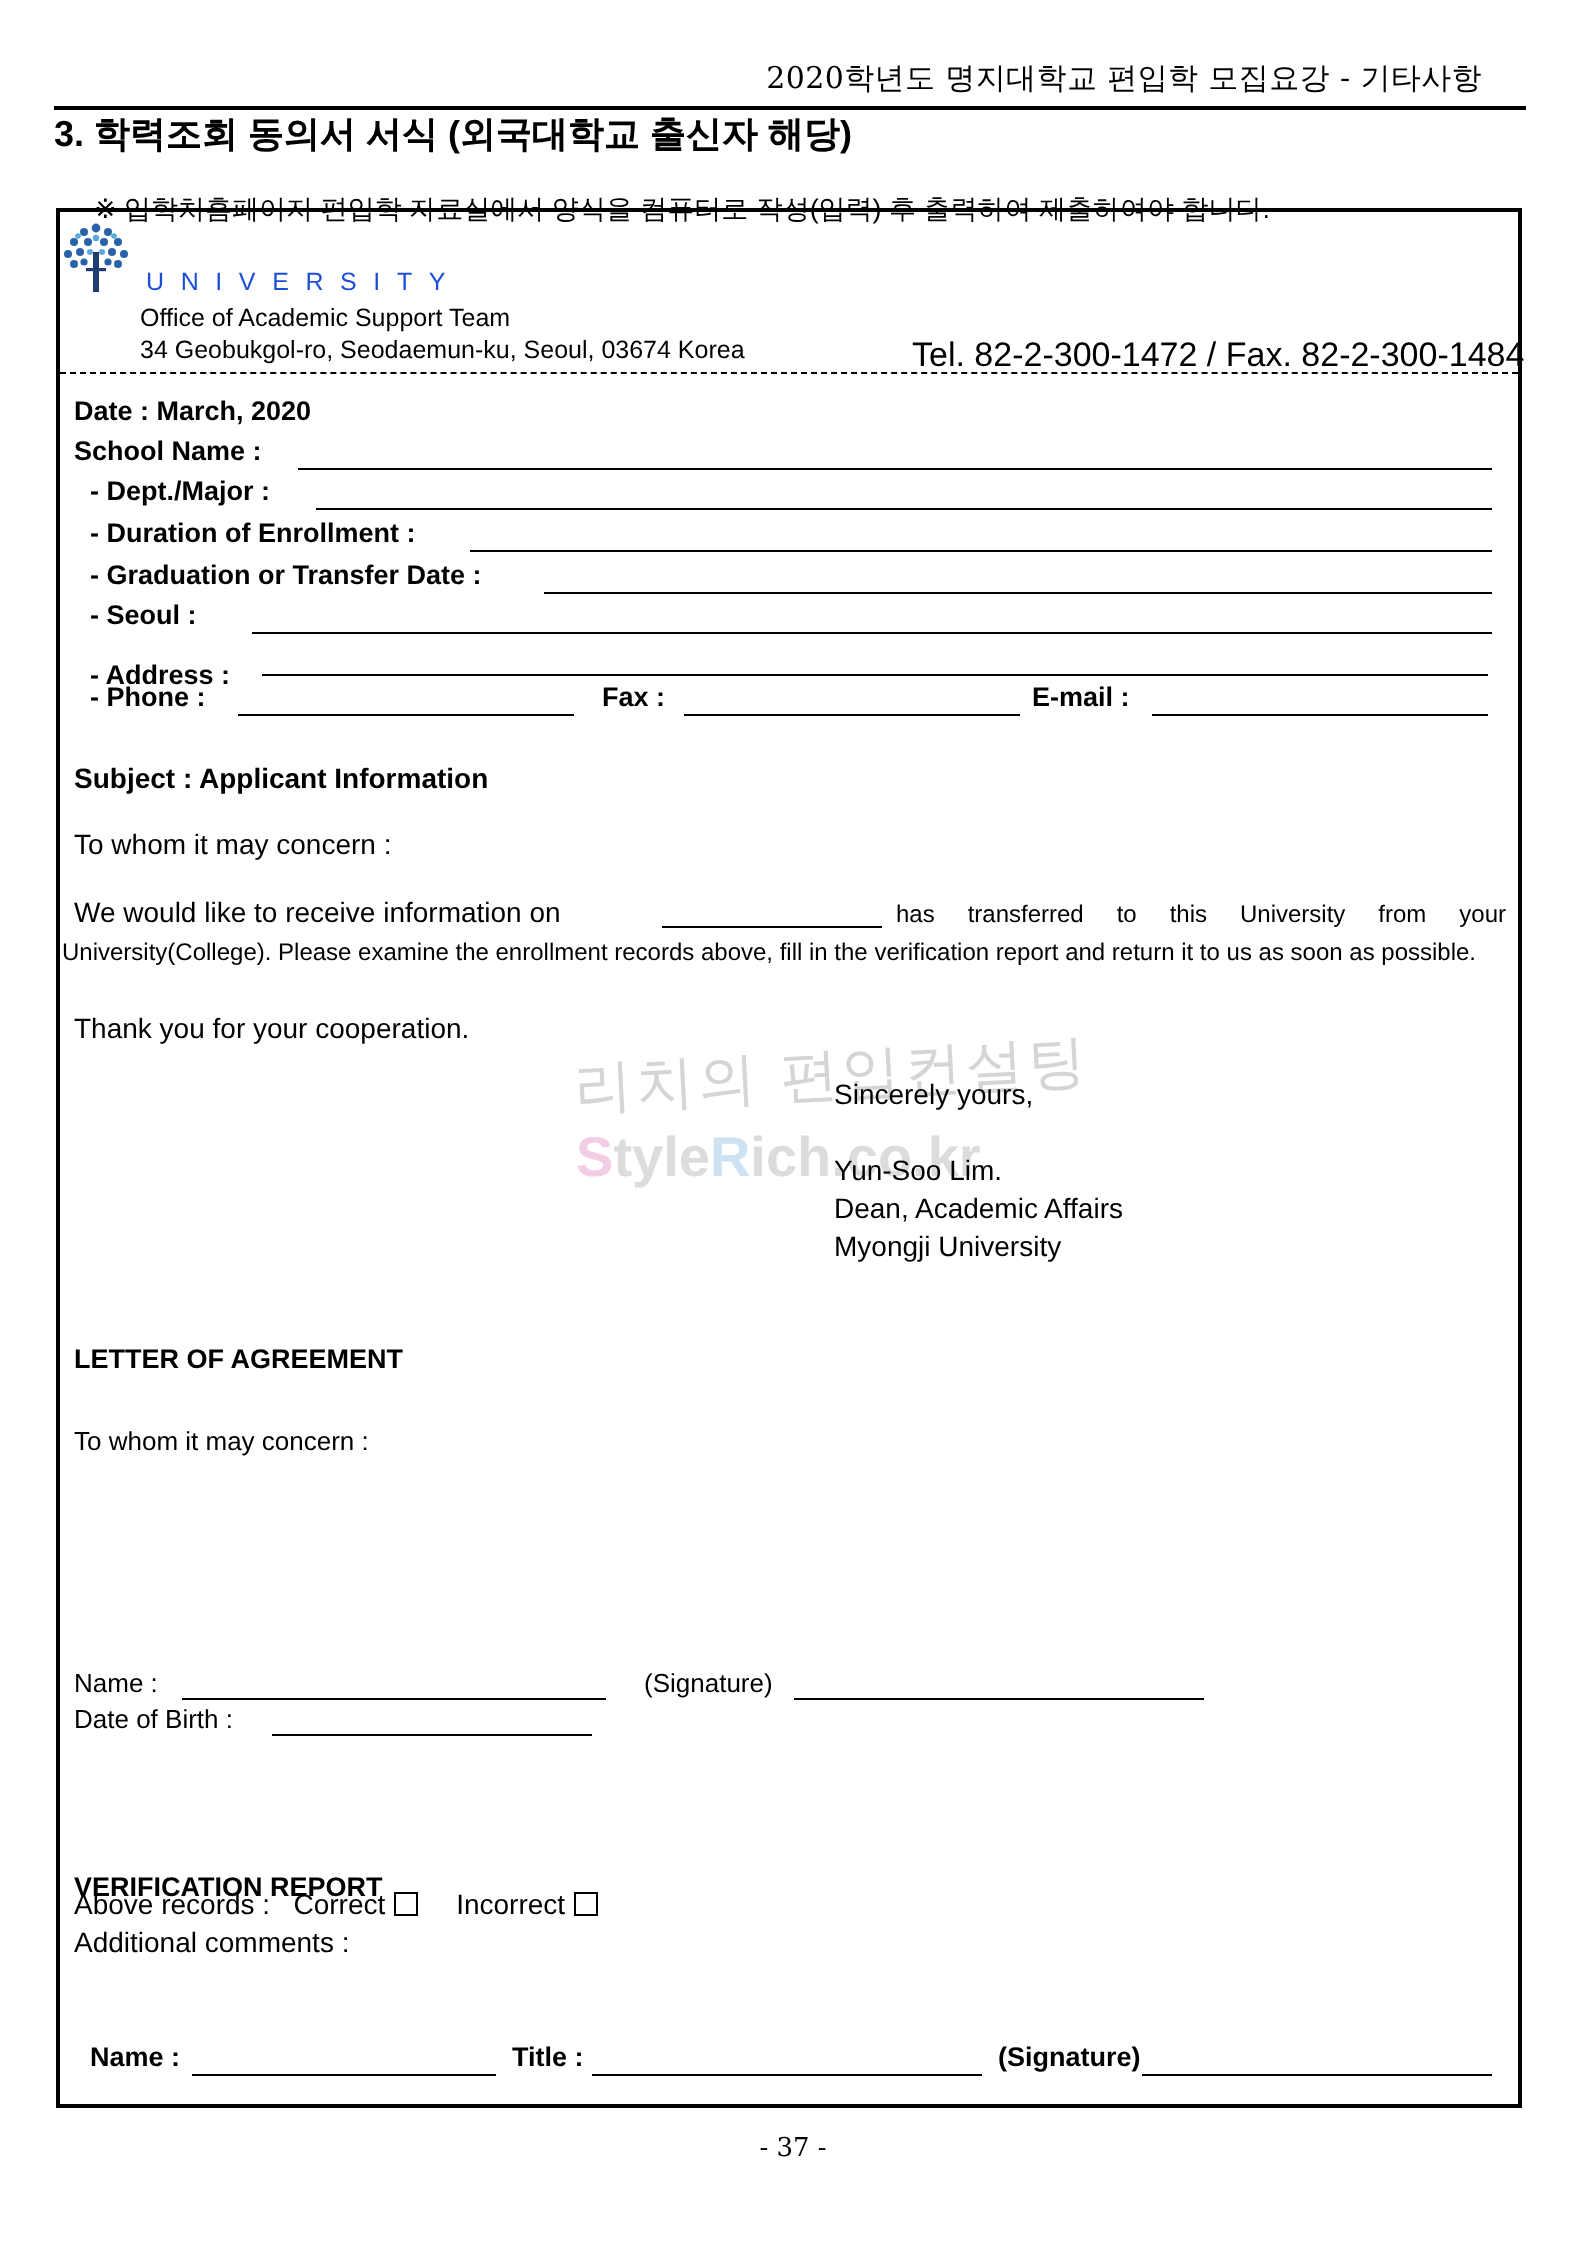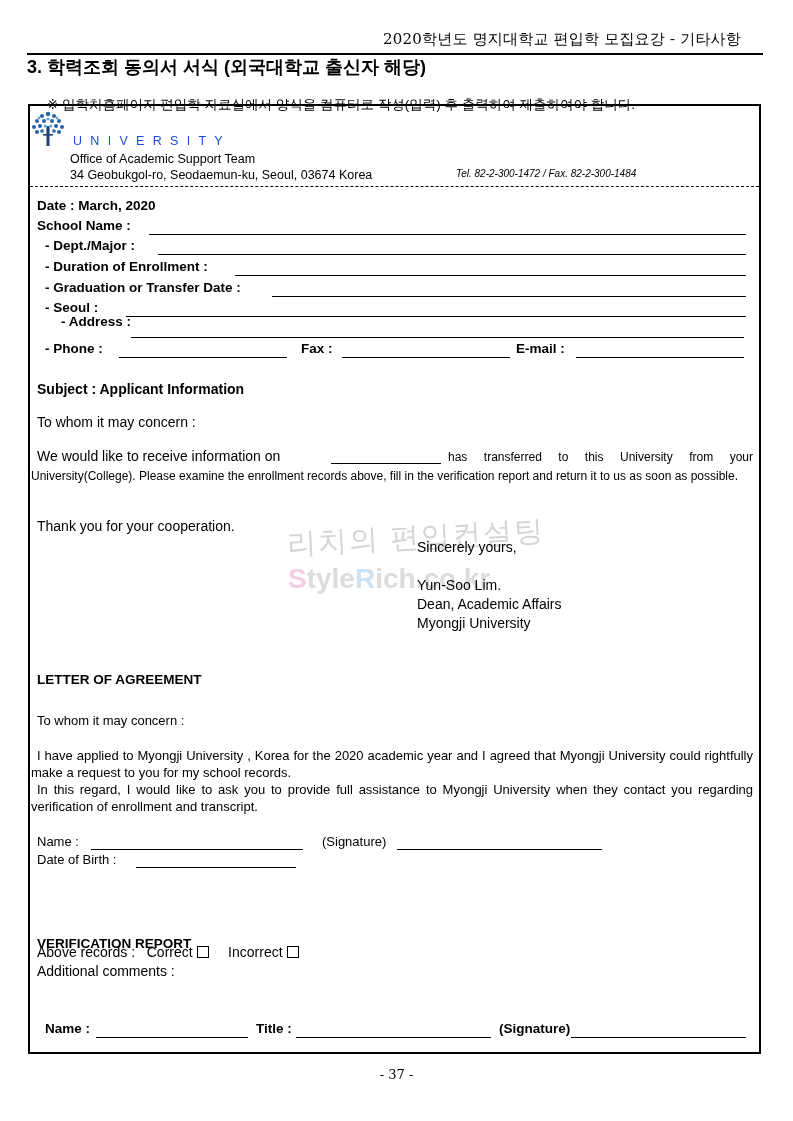--- a/index.html
+++ b/index.html
@@ -9,21 +9,21 @@
   .header-rule { top: 53px; left: 27px; width: 736px; height: 2px; background: #000; }
   .section-title { top: 55px; left: 27px; font-size: 18px; font-weight: bold; }
   .notice { top: 96px; left: 47px; font-size: 13.5px; font-weight: normal; }
   .form-box { position: absolute; top: 104px; left: 28px; width: 733px; height: 950px; border: 2px solid #000; box-sizing: border-box; }
   .logo { position: absolute; top: 2px; left: 1px; width: 200px; height: 42px; }
   .logo-tree { position: absolute; left: 0; top: 2px; width: 34px; height: 36px; }
   .logo-name { position: absolute; left: 40px; top: -2px; font-size: 25px; font-weight: bold; color: #1f3c73; letter-spacing: 3px; }
   .logo-sub { position: absolute; left: 42px; top: 26px; font-size: 12.5px; color: #1d4ed8; letter-spacing: 8.3px; }
   .office { top: 46px; left: 40px; font-size: 12.5px; }
   .address { top: 62px; left: 40px; font-size: 12.5px; }
-  .contact { top: 62px; left: 426px; font-size: 10px; font-style: italic; }
+  .contact { top: 62px; left: 426px; font-size: 17px; }
   .dash-rule { position: absolute; top: 80px; left: 0; width: 729px; border-top: 1px dashed #000; }
   .f-label { font-size: 13.5px; font-weight: bold; }
   .uline { position: absolute; height: 0; border-bottom: 1px solid #000; }
   .body-text { font-size: 14px; }
   .justify { position: absolute; left: 1px; width: 722px; font-size: 12px; line-height: 19px; text-align: justify; }
   .small-text { font-size: 13px; }
   .cb { display: inline-block; width: 10px; height: 10px; border: 1px solid #000; vertical-align: -1px; margin-left: 4px; }
   .watermark-ko { top: 518px; left: 287px; font-size: 29px; color: #d5d5d5; letter-spacing: 2px; transform: rotate(-3deg); }
   .watermark-en { top: 563px; left: 288px; font-size: 28px; font-weight: bold; color: #dcdcdc; }
   .wm-s { color: #f3cde4; }
@@ -89,47 +89,45 @@
 
   <div class="abs f-label" style="top:153px;left:15px;">- Duration of Enrollment :</div>
   <div class="uline" style="top:169px;left:205px;width:511px;"></div>
 
   <div class="abs f-label" style="top:174px;left:15px;">- Graduation or Transfer Date :</div>
   <div class="uline" style="top:190px;left:242px;width:474px;"></div>
 
   <div class="abs f-label" style="top:194px;left:15px;">- Seoul :</div>
   <div class="uline" style="top:210px;left:96px;width:620px;"></div>
 
-  <div class="abs f-label" style="top:208px;left:15px;margin-left:16px;">- Address :</div>
+  <div class="abs f-label" style="top:224px;left:15px;">- Address :</div>
   <div class="uline" style="top:231px;left:101px;width:613px;"></div>
 
   <div class="abs f-label" style="top:235px;left:15px;">- Phone :</div>
   <div class="uline" style="top:251px;left:89px;width:168px;"></div>
   <div class="abs f-label" style="top:235px;left:271px;">Fax :</div>
   <div class="uline" style="top:251px;left:312px;width:168px;"></div>
   <div class="abs f-label" style="top:235px;left:486px;">E-mail :</div>
   <div class="uline" style="top:251px;left:546px;width:168px;"></div>
 
   <div class="abs f-label" style="top:275px;left:7px;font-size:14px;">Subject : Applicant Information</div>
   <div class="abs body-text" style="top:308px;left:7px;">To whom it may concern :</div>
 
   <div class="abs body-text" style="top:342px;left:7px;">We would like to receive information on</div>
   <div class="uline" style="top:357px;left:301px;width:110px;"></div>
   <div class="justify" style="top:342px;text-indent:417px;">has transferred to this University from your University(College). Please examine the enrollment records above, fill in the verification report and return it to us as soon as possible.</div>
-  <div class="abs body-text" style="top:412px;left:7px;">Thank you for your cooperation.</div>
+  <div class="abs body-text" style="top:400px;left:7px;">Thank you for your cooperation.</div>
 
   <div class="abs body-text" style="top:433px;left:387px;">Sincerely yours,</div>
   <div class="abs body-text" style="top:471px;left:387px;">Yun-Soo Lim.</div>
   <div class="abs body-text" style="top:490px;left:387px;">Dean, Academic Affairs</div>
   <div class="abs body-text" style="top:509px;left:387px;">Myongji University</div>
 
   <div class="abs f-label" style="top:566px;left:7px;">LETTER OF AGREEMENT</div>
   <div class="abs small-text" style="top:607px;left:7px;">To whom it may concern :</div>
-  <div class="justify small-text" style="top:641px;line-height:17px;text-indent:6px;">I have applied to Myongji University , Korea for the 2020 academic year and I agreed that Myongji University could rightfully make a request to you for my school records.</div>
-  <div class="justify small-text" style="top:675px;line-height:17px;text-indent:6px;">In this regard, I would like to ask you to provide full assistance to Myongji University when they contact you regarding verification of enrollment and transcript.</div>
 
   <div class="abs small-text" style="top:728px;left:7px;">Name :</div>
   <div class="uline" style="top:743px;left:61px;width:212px;"></div>
   <div class="abs small-text" style="top:728px;left:292px;">(Signature)</div>
   <div class="uline" style="top:743px;left:367px;width:205px;"></div>
   <div class="abs small-text" style="top:746px;left:7px;">Date of Birth :</div>
   <div class="uline" style="top:761px;left:106px;width:160px;"></div>
 
   <div class="abs f-label" style="top:800px;left:7px;margin-top:30px;">VERIFICATION REPORT</div>
   <div class="abs body-text" style="top:838px;left:7px;">

